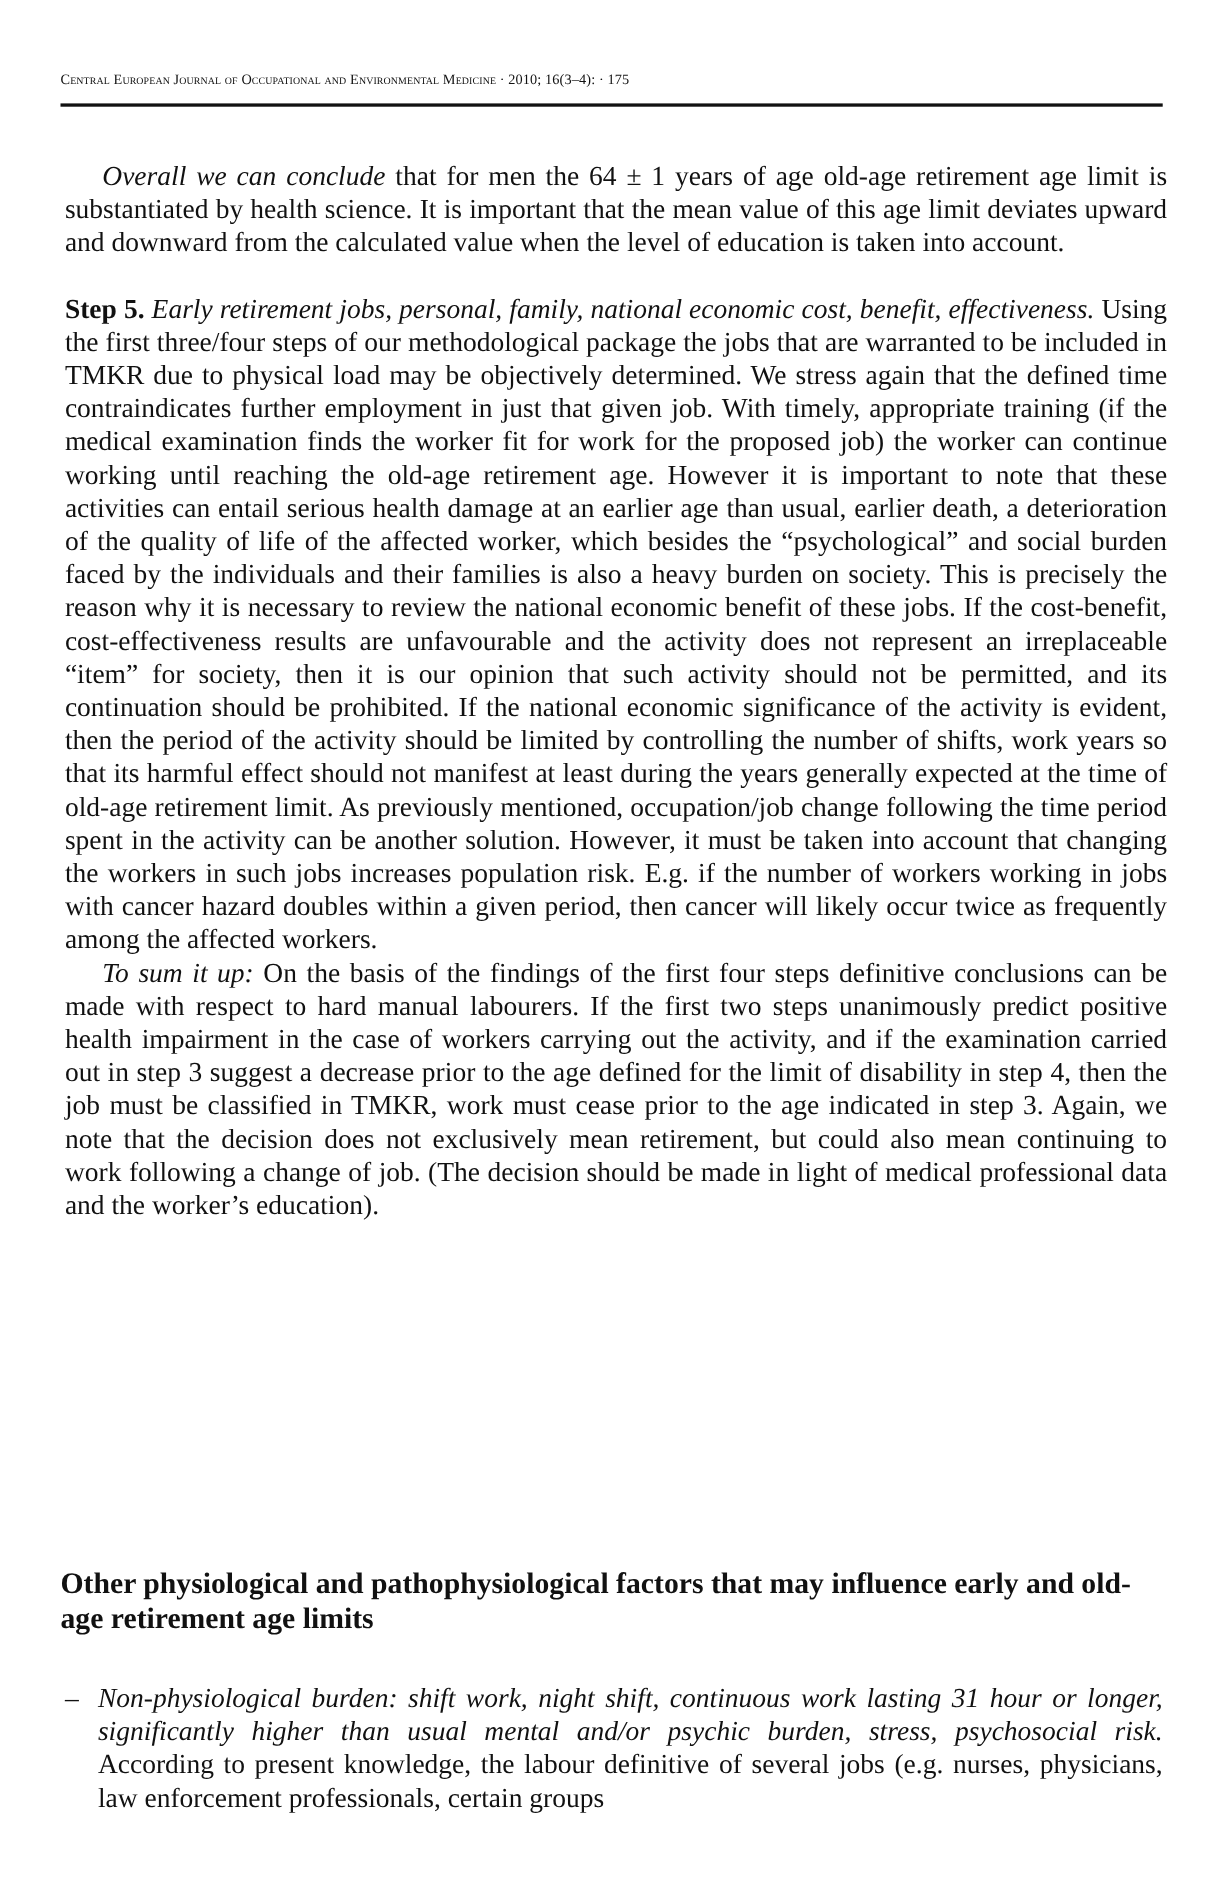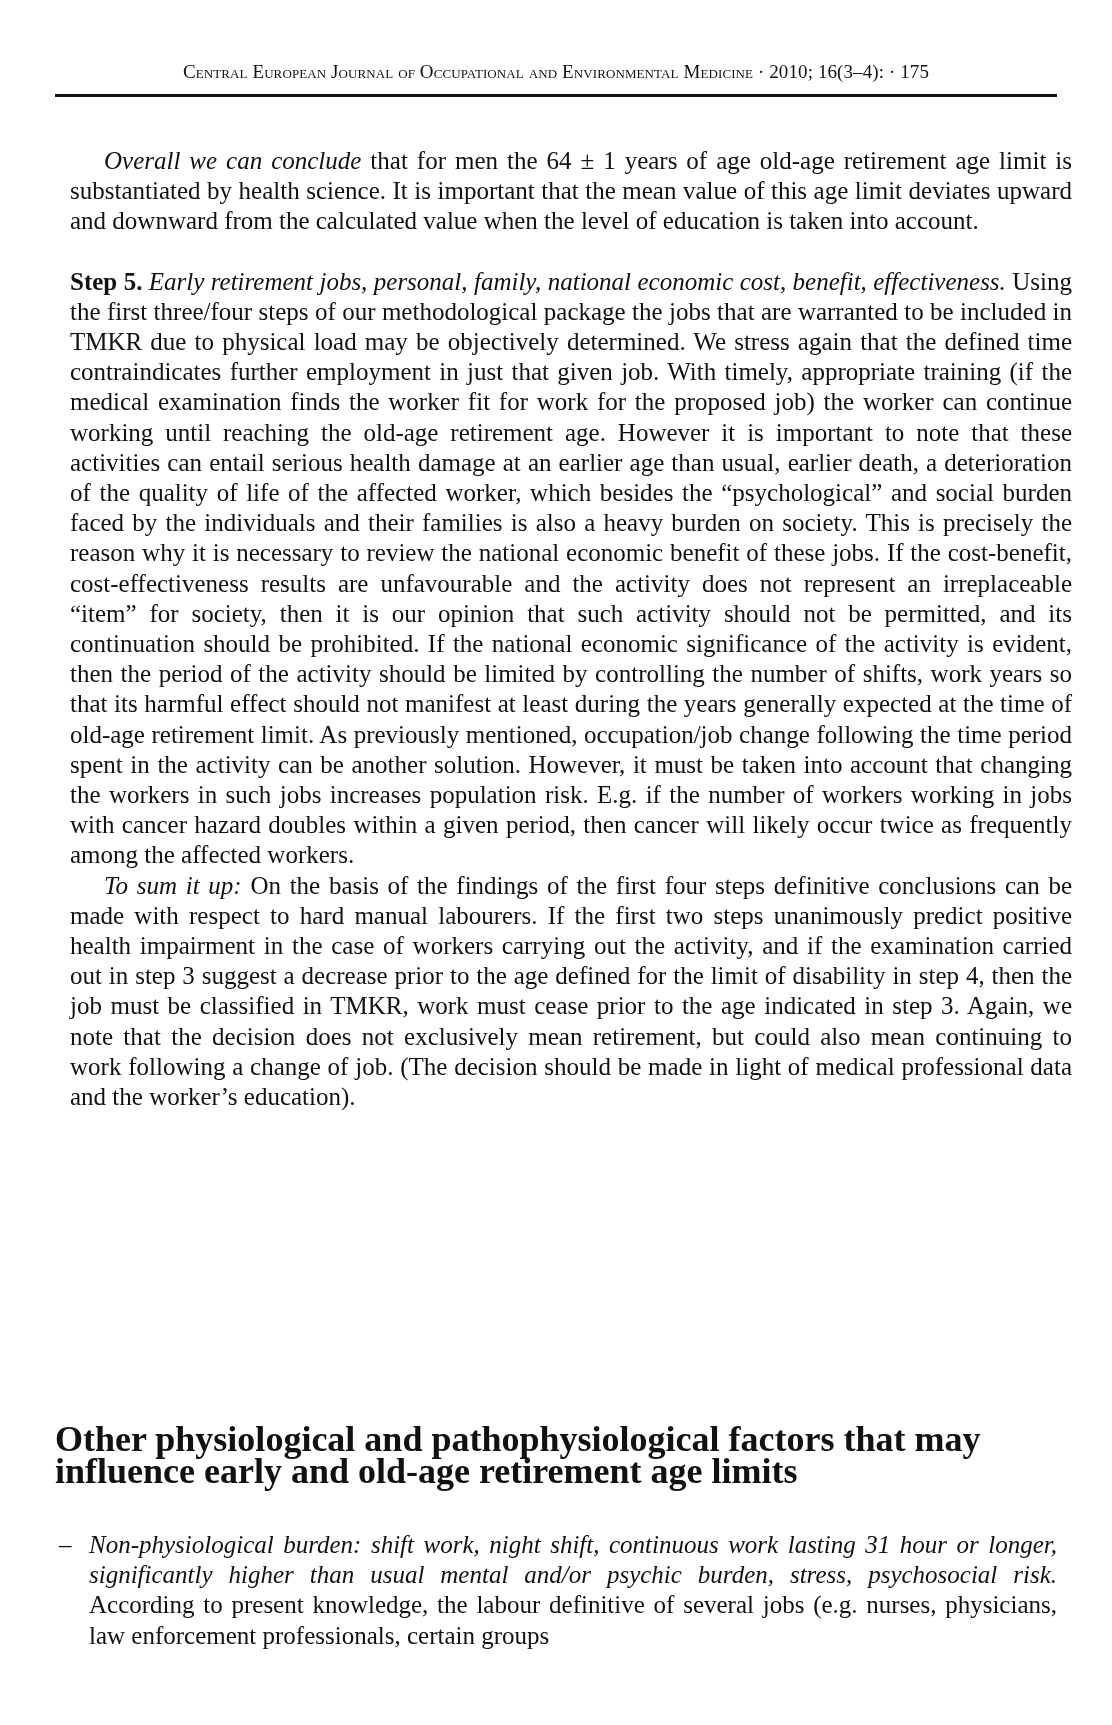--- a/index.html
+++ b/index.html
@@ -7,46 +7,46 @@
       width: 1112px;
       height: 1725px;
       position: relative;
       overflow: hidden;
       font-family: "Liberation Serif", "DejaVu Serif", serif;
       color: #111111;
     }
     .page { position: absolute; left: 55px; top: 0; width: 1002px; }
     .running-header {
       position: absolute; top: 60px; left: 0; right: 0;
-      text-align: center;
-      font-size: 19px;
+      text-align: left;
+      font-size: 13px;
       letter-spacing: 0.1px;
       font-variant: small-caps;
       line-height: 24px;
       white-space: nowrap;
     }
     .header-rule {
       position: absolute; top: 94px; left: 0; width: 1002px;
       height: 3px; background: #111111;
     }
     .body-text {
-      position: absolute; top: 146px; left: 15px; width: 1002px;
+      position: absolute; top: 146px; left: 4px; width: 1002px;
       font-size: 25px;
       line-height: 30.2px;
       text-align: justify;
       hyphens: manual;
     }
     .body-text p { margin: 0; text-indent: 34px; }
     .body-text p.noindent { text-indent: 0; }
     .gap { height: 30px; }
     em { font-style: italic; }
     strong { font-weight: bold; }
     .section-heading {
       position: absolute; top: 1423px; left: 0; width: 1002px;
-      font-size: 36px; font-weight: bold; line-height: 32px;
+      font-size: 27px; font-weight: bold; line-height: 32px;
     }
     .list {
       position: absolute; top: 1530px; left: 0; width: 1002px;
       font-size: 25px; line-height: 30.2px; text-align: justify;
     }
     .list-item { position: relative; padding-left: 34px; }
     .dash { position: absolute; left: 4px; top: 0; }
   </style>
 </head>
 <body>

